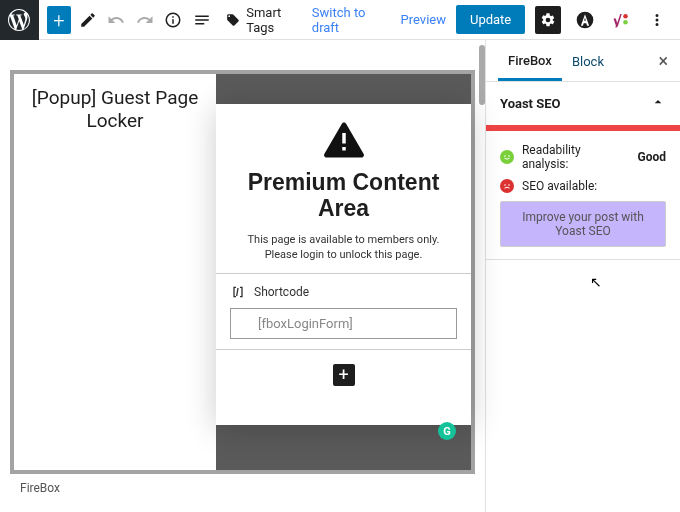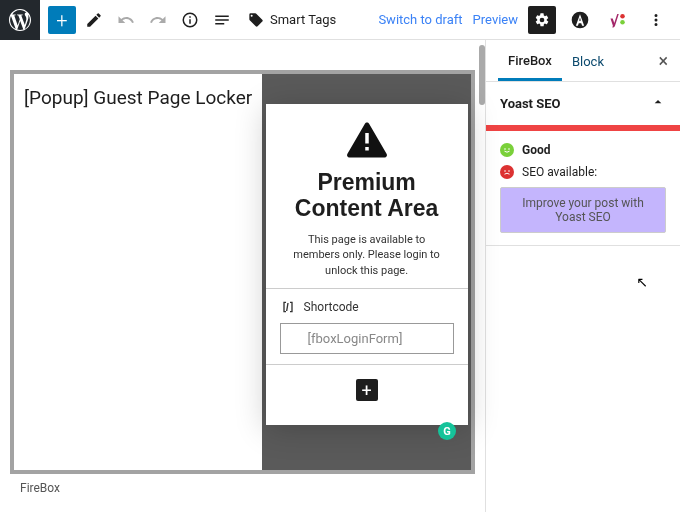--- a/index.html
+++ b/index.html
@@ -16,21 +16,21 @@
 .link-btn { color: #3b82f6; font-size: 13px; cursor: pointer; }
 .update-btn { background: #007cba; color: #fff; padding: 7px 14px; border-radius: 2px; font-size: 13px; cursor: pointer; }
 .icon-box { width: 28px; height: 28px; display: flex; align-items: center; justify-content: center; cursor: pointer; border-radius: 2px; }
 .icon-box.dark { background: #1e1e1e; color: #fff; }
 .main { display: flex; height: 472px; }
 .canvas-wrap { flex: 1; position: relative; padding: 30px 10px 10px 10px; display: flex; flex-direction: column; }
 .scrollbar { width: 6px; background: #aaa; border-radius: 3px; height: 60px; position: absolute; right: 0; top: 5px; }
 .canvas { flex: 1; display: flex; border: 4px solid #a3a3a3; }
 .canvas-title { text-align: center; padding: 12px 10px; font-size: 19px; font-weight: 400; background: #fff; }
 .canvas-body { flex: 1; background: #5a5a5a; display: flex; justify-content: center; padding: 30px 0 45px; position: relative; }
-.popup { width: 202px; background: #fff; box-shadow: 0 4px 30px rgba(0,0,0,0.2); text-align: center; display: flex; flex-direction: column; }
+.popup { width: 255px; background: #fff; box-shadow: 0 4px 30px rgba(0,0,0,0.2); text-align: center; display: flex; flex-direction: column; }
 .popup-top { padding: 16px 16px 10px; }
 .warn-icon { margin: 0 auto 8px; width: 42px; height: 38px; }
 .popup h2 { font-size: 23px; font-weight: 700; line-height: 1.15; margin-bottom: 10px; font-family: "Segoe UI", Arial, sans-serif; }
 .popup-sub { font-size: 11px; color: #333; line-height: 1.4; padding: 0 5px; }
 .shortcode-block { border-top: 1px solid #ccc; border-bottom: 1px solid #ccc; padding: 10px 14px; text-align: left; }
 .sc-head { display: flex; align-items: center; gap: 8px; font-size: 12px; color: #333; margin-bottom: 8px; }
 .sc-input { width: 100%; padding: 7px 27px; border: 1px solid #999; font-size: 13px; color: #888; font-family: inherit; }
 .popup-footer { padding: 14px 0; display: flex; justify-content: center; }
 .add-block { width: 22px; height: 22px; background: #1e1e1e; color: #fff; display: flex; align-items: center; justify-content: center; font-size: 18px; border-radius: 2px; cursor: pointer; }
 .cursor { position: absolute; top: 200px; left: 374px; font-size: 14px; color: #000; }
@@ -89,20 +89,21 @@
     <div class="smart-tags">
       <svg width="16" height="16" viewBox="0 0 24 24">
           <path fill="currentColor" d="M21.41 11.58l-9-9A2 2 0 0 0 11 2H4a2 2 0 0 0-2 2v7c0 .53.21 1.04.59 1.41l9 9a2 2 0 0 0 2.82 0l7-7a2 2 0 0 0 0-2.83zM5.5 7A1.5 1.5 0 1 1 7 5.5 1.5 1.5 0 0 1 5.5 7z"></path>
         </svg>
       <span>Smart Tags</span>
     </div>
   </div>
   <div class="toolbar-right">
     <span class="link-btn">Switch to draft</span>
     <span class="link-btn">Preview</span>
+    <span class="update-btn">Update</span>
     <div class="icon-box dark">
         <svg width="16" height="16" viewBox="0 0 24 24">
           <path fill="#fff" d="M19.14 12.94a7.07 7.07 0 0 0 .05-.94 7.07 7.07 0 0 0-.05-.94l2.03-1.58a.5.5 0 0 0 .12-.64l-1.92-3.32a.5.5 0 0 0-.61-.22l-2.39.96a7.03 7.03 0 0 0-1.62-.94l-.36-2.54A.5.5 0 0 0 13.9 2h-3.84a.5.5 0 0 0-.5.42l-.36 2.54c-.59.24-1.13.56-1.62.94l-2.39-.96a.5.5 0 0 0-.61.22L2.66 8.48a.5.5 0 0 0 .12.64l2.03 1.58a7.07 7.07 0 0 0-.05.94c0 .32.02.63.05.94l-2.03 1.58a.5.5 0 0 0-.12.64l1.92 3.32c.14.24.43.34.68.22l2.39-.96c.49.38 1.03.7 1.62.94l.36 2.54c.04.24.25.42.5.42h3.84c.25 0 .46-.18.5-.42l.36-2.54c.59-.24 1.13-.56 1.62-.94l2.39.96c.25.1.54 0 .68-.22l1.92-3.32a.5.5 0 0 0-.12-.64l-2.06-1.58zM12 15.5A3.5 3.5 0 1 1 15.5 12 3.5 3.5 0 0 1 12 15.5z"></path>
         </svg>
       </div>
     <div class="icon-box">
         <svg width="20" height="20" viewBox="0 0 24 24">
           <circle cx="12" cy="12" r="10" fill="#1e1e1e"></circle>
           <path fill="#fff" d="M12 5l5 14h-2.5l-1-3h-3l-1 3H7L12 5zm0 4l-1 4h2l-1-4z"></path>
         </svg>
@@ -172,20 +173,21 @@
     </div>
     <div class="panel-body">
       <div class="analysis-row">
         <span class="dot green">
           <svg width="10" height="10" viewBox="0 0 10 10">
               <circle cx="3" cy="4" r="0.8" fill="#fff"></circle>
               <circle cx="7" cy="4" r="0.8" fill="#fff"></circle>
               <path stroke="#fff" stroke-width="1" fill="none" d="M2.5 6.2q2.5 2 5 0"></path>
             </svg>
         </span>
+        <span>Readability analysis:</span>
         <strong>Good</strong>
       </div>
       <div class="analysis-row">
         <span class="dot red">
           <svg width="10" height="10" viewBox="0 0 10 10">
               <circle cx="3" cy="4" r="0.8" fill="#fff"></circle>
               <circle cx="7" cy="4" r="0.8" fill="#fff"></circle>
               <path stroke="#fff" stroke-width="1" fill="none" d="M2.5 7.2q2.5-2 5 0"></path>
             </svg>
         </span>

